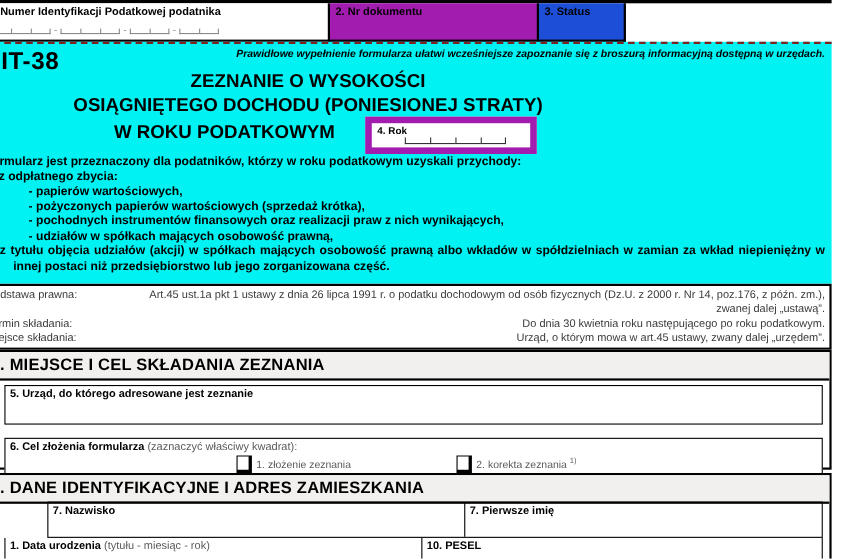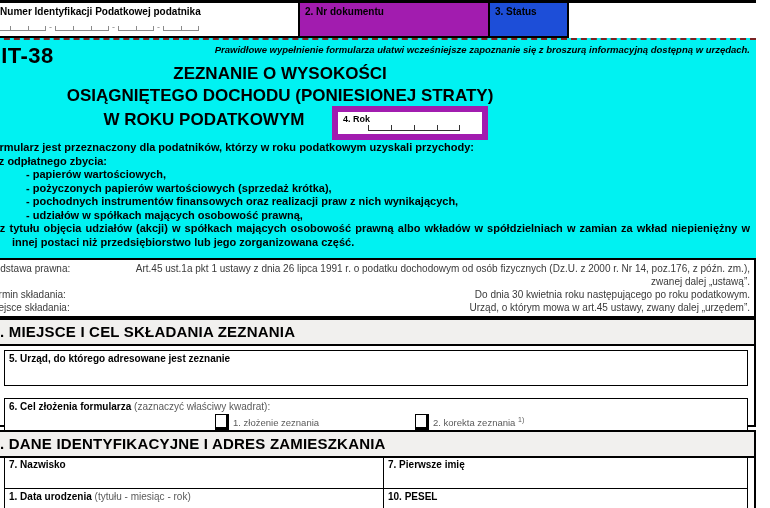--- a/index.html
+++ b/index.html
@@ -65,21 +65,21 @@
   .cbitem{position:absolute;display:flex;align-items:center;gap:4px;}
   .cb1{left:210px;} .cb2{left:410px;}
   .checkbox{width:10px;height:12px;background:#fff;border:1px solid #000;
             border-right:3px solid #000;border-bottom:3px solid #000;flex:none;}
   .cbtext{font-size:9.5px;color:#5a5a5a;white-space:nowrap;}
   .cbtext sup{font-size:7px;}
 
   
   .btable{position:absolute;left:18px;right:6px;top:24px;height:80px;}
   .brow{display:flex;box-sizing:border-box;border:1px solid #000;border-top:none;}
-  .brow:first-child{border-top:1px solid #000;}
+  .brow:first-child{border-top:1px solid #000;margin-left:39px;}
   .brow1{height:33px;} .brow2{height:40px;}
   .bcell{box-sizing:border-box;padding:2px 0 0 4px;}
   .bcell.c1{width:379px;flex:none;border-right:1px solid #000;}
   .bcell.c2{flex:1;}
   .bcell .flabel{padding:0;}
 </style>
 </head>
 <body>
 
 <div id="screen">

